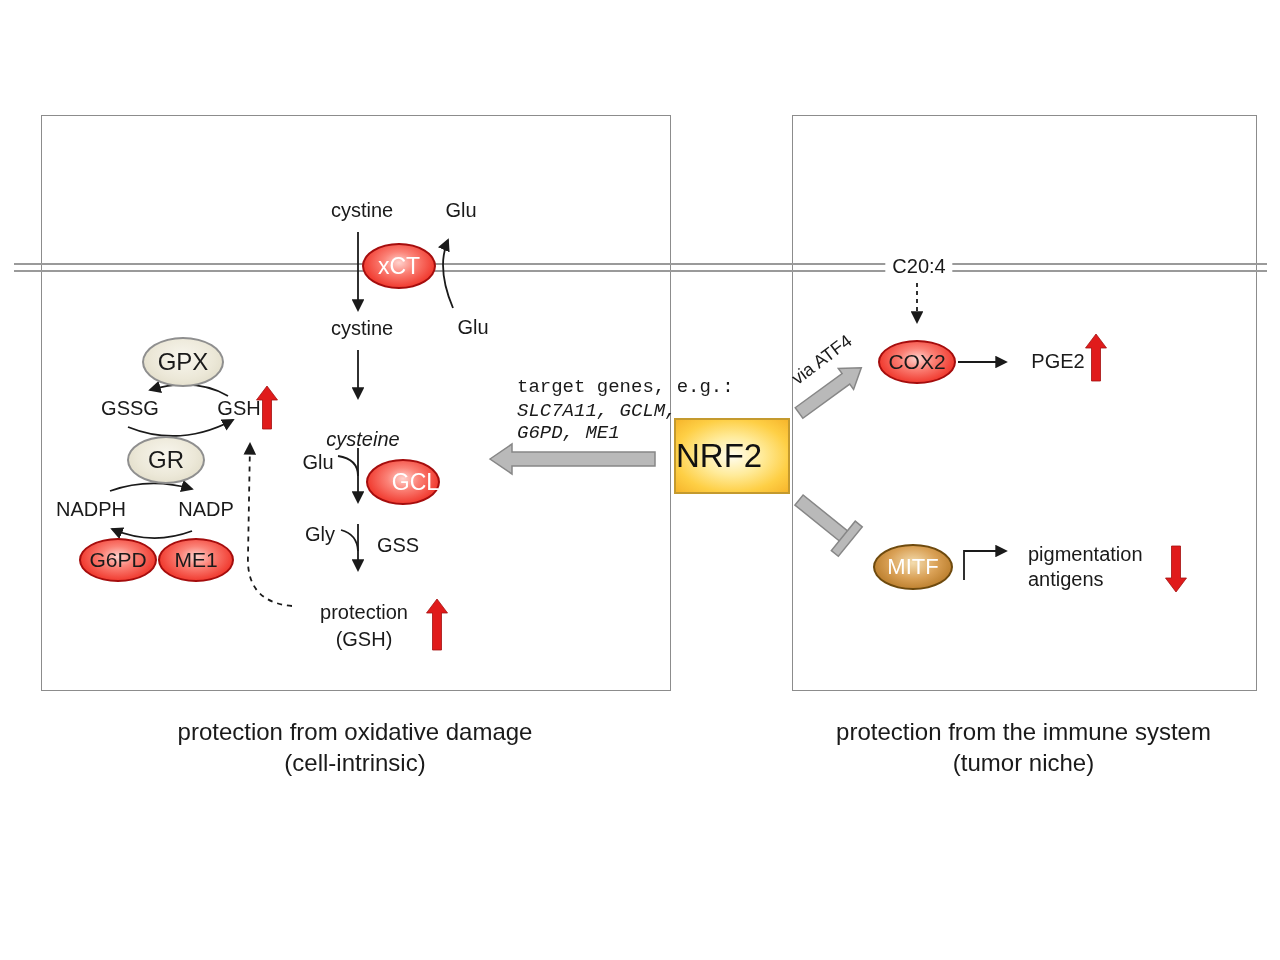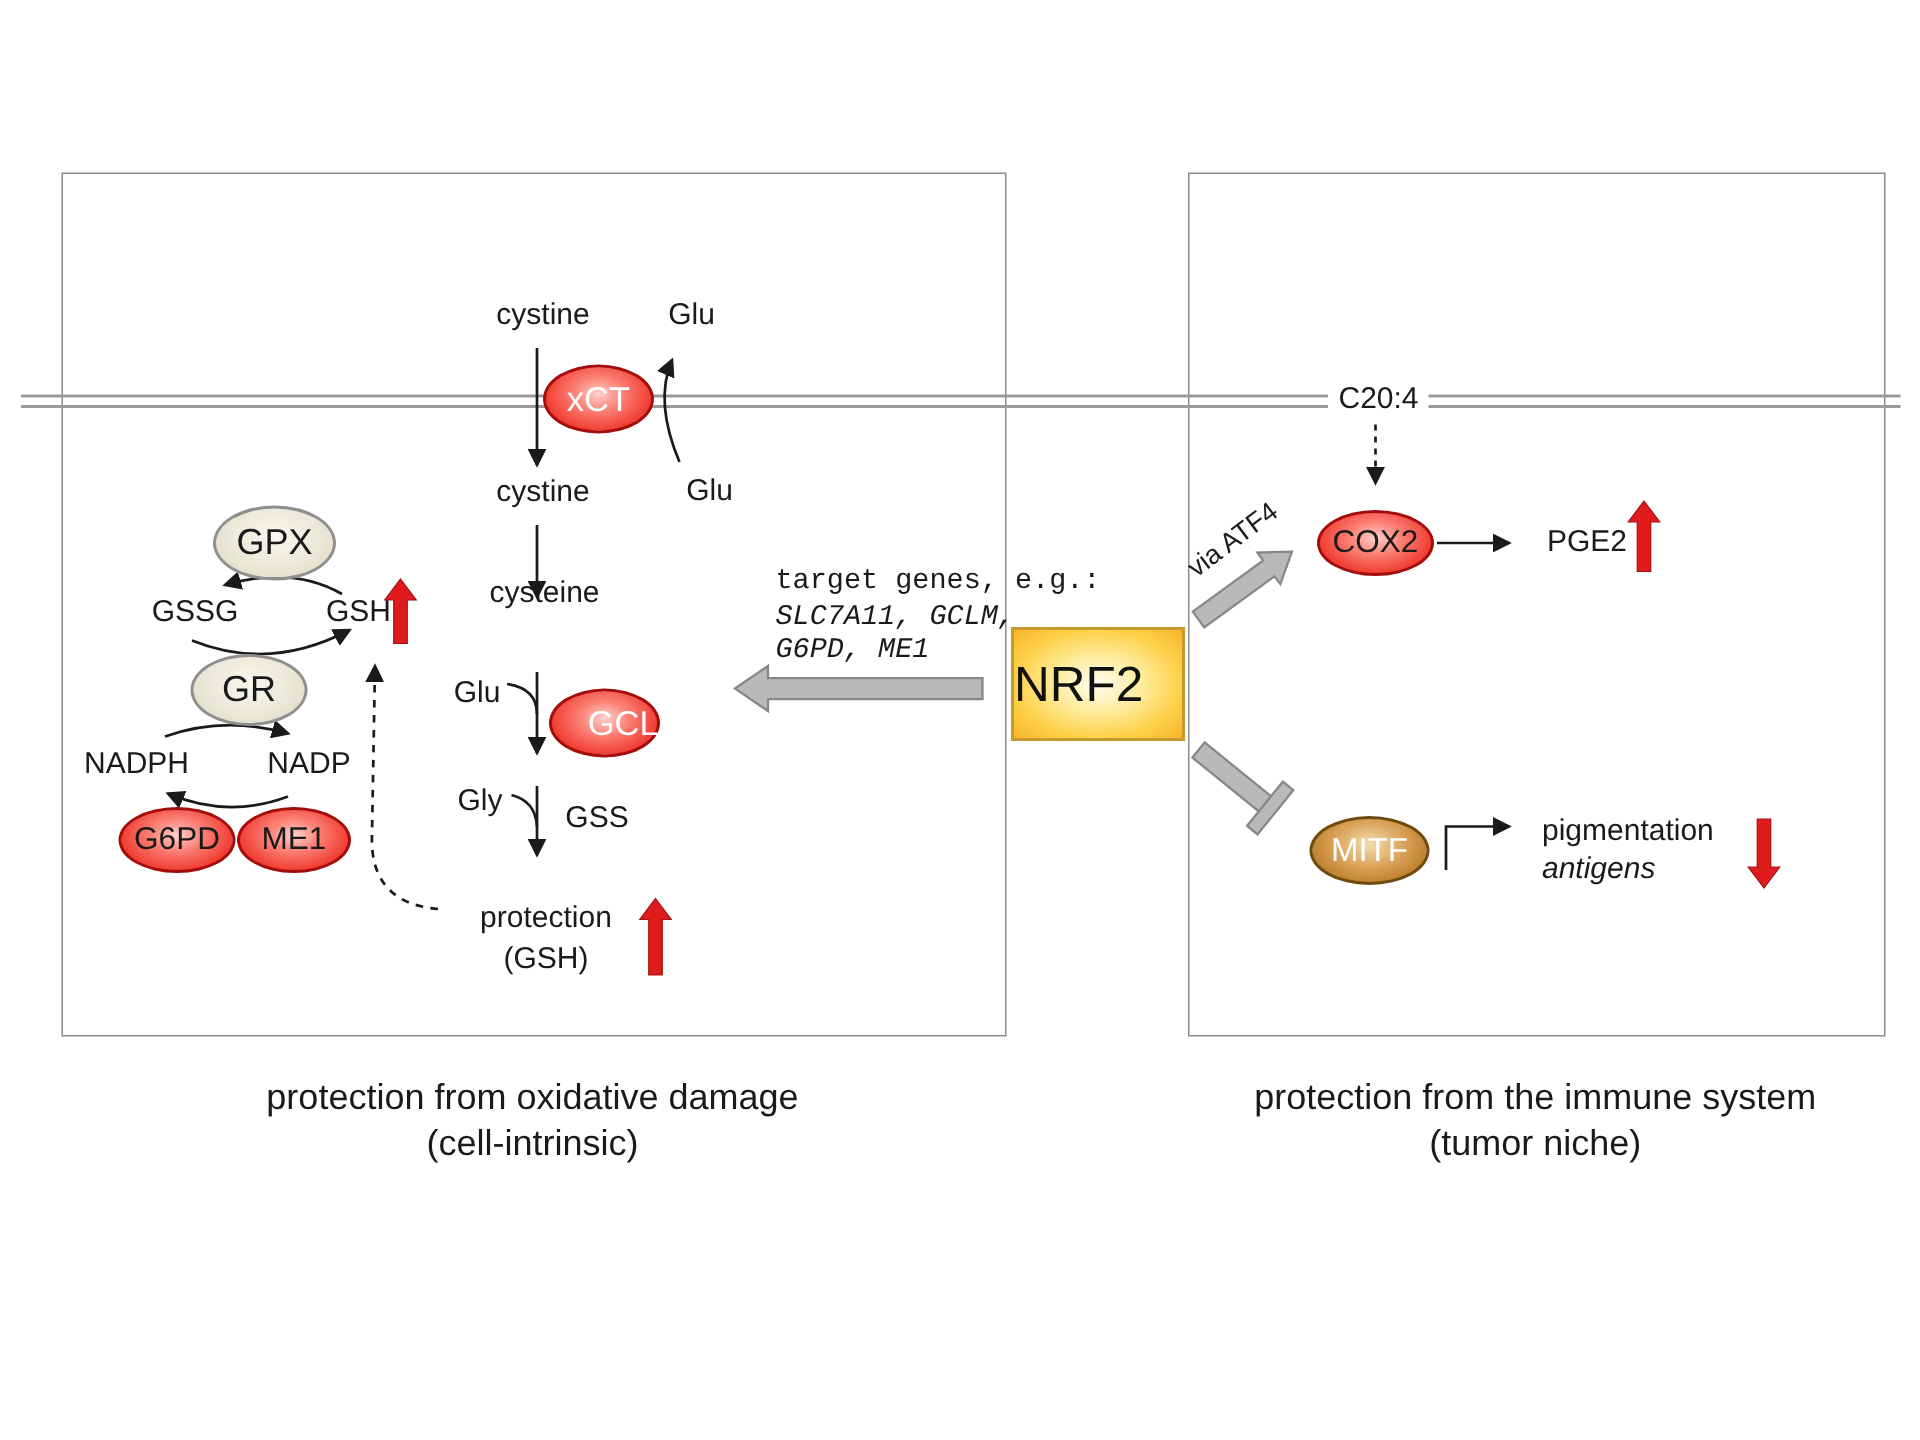--- a/index.html
+++ b/index.html
@@ -95,21 +95,21 @@
       <polygon points="437,599 447.5,613 441.5,613 441.5,650 432.5,650 432.5,613 426.5,613"></polygon>
       <polygon points="1096,334 1106.5,348 1100.5,348 1100.5,381 1091.5,381 1091.5,348 1085.5,348"></polygon>
       <polygon points="1176,592 1186.5,578 1180.5,578 1180.5,546 1171.5,546 1171.5,578 1165.5,578"></polygon>
     </g>
   </svg>
 
   <div class="lbl" style="left:362px;top:199px;">cystine</div>
   <div class="lbl" style="left:461px;top:199px;">Glu</div>
   <div class="lbl" style="left:362px;top:317px;">cystine</div>
   <div class="lbl" style="left:473px;top:316px;">Glu</div>
-  <div class="lbl" style="left:363px;top:384px;">cysteine</div>
+  <div class="lbl" style="left:363px;top:428px;font-style:italic;">cysteine</div>
   <div class="lbl" style="left:318px;top:451px;">Glu</div>
   <div class="lbl" style="left:320px;top:523px;">Gly</div>
   <div class="lbl" style="left:398px;top:534px;">GSS</div>
   <div class="lbl twoline" style="left:364px;top:599px;">
     <div>protection</div>
     <div>(GSH)</div>
   </div>
   <div class="lbl" style="left:130px;top:397px;">GSSG</div>
   <div class="lbl" style="left:239px;top:397px;">GSH</div>
   <div class="lbl" style="left:91px;top:498px;">NADPH</div>
@@ -144,21 +144,21 @@
 
   <div class="lbl whitebg" style="left:919px;top:255px;">C20:4</div>
   <div class="node node-red" style="left:878px;top:340px;width:78px;height:44px;">
     <span class="txt">COX2</span>
   </div>
   <div class="lbl" style="left:1058px;top:350px;">PGE2</div>
   <div class="node node-brown" style="left:873px;top:544px;width:80px;height:46px;">
     <span class="txt txt-white" style="font-size:22px;">MITF</span>
   </div>
   <div class="lbl anchor-left" style="left:1028px;top:543px;">pigmentation</div>
-  <div class="lbl anchor-left" style="left:1028px;top:568px;font-style:italic;">antigens</div>
+  <div class="lbl anchor-left" style="left:1028px;top:568px;">antigens</div>
 
   <div id="caption-left" class="caption">
     <div>protection from oxidative damage</div>
     <div>(cell-intrinsic)</div>
   </div>
   <div id="caption-right" class="caption">
     <div>protection from the immune system</div>
     <div>(tumor niche)</div>
   </div>
 

